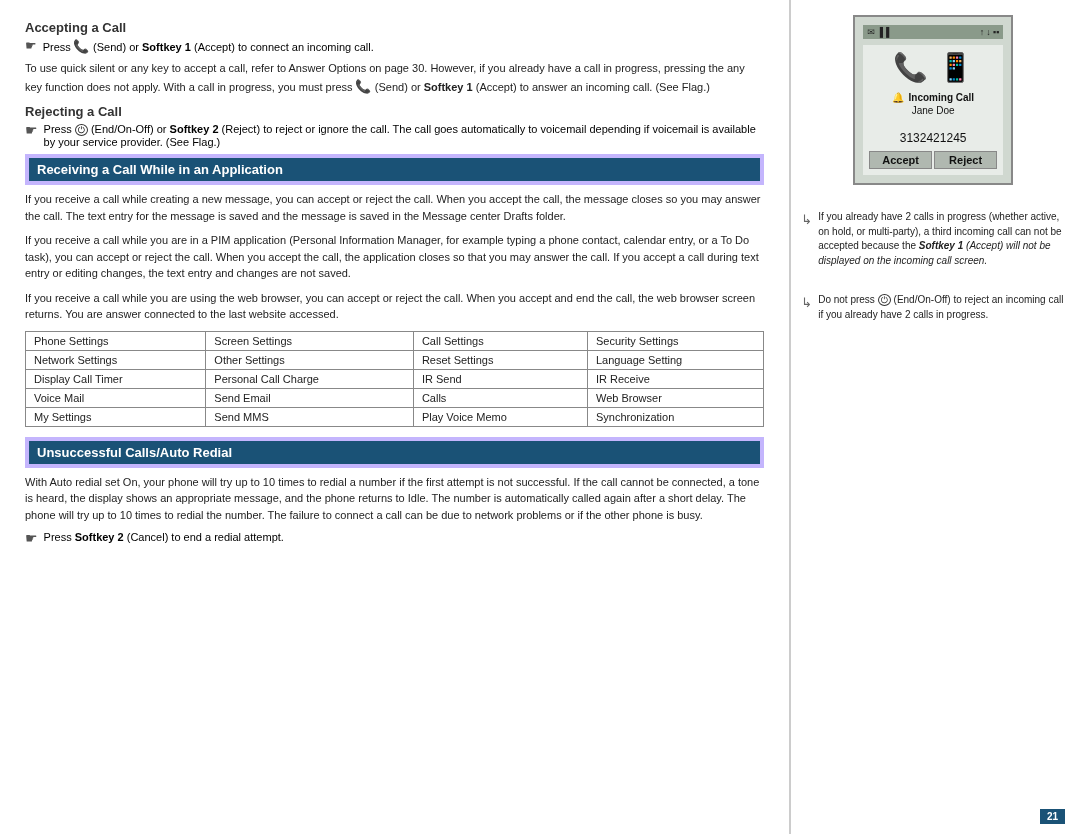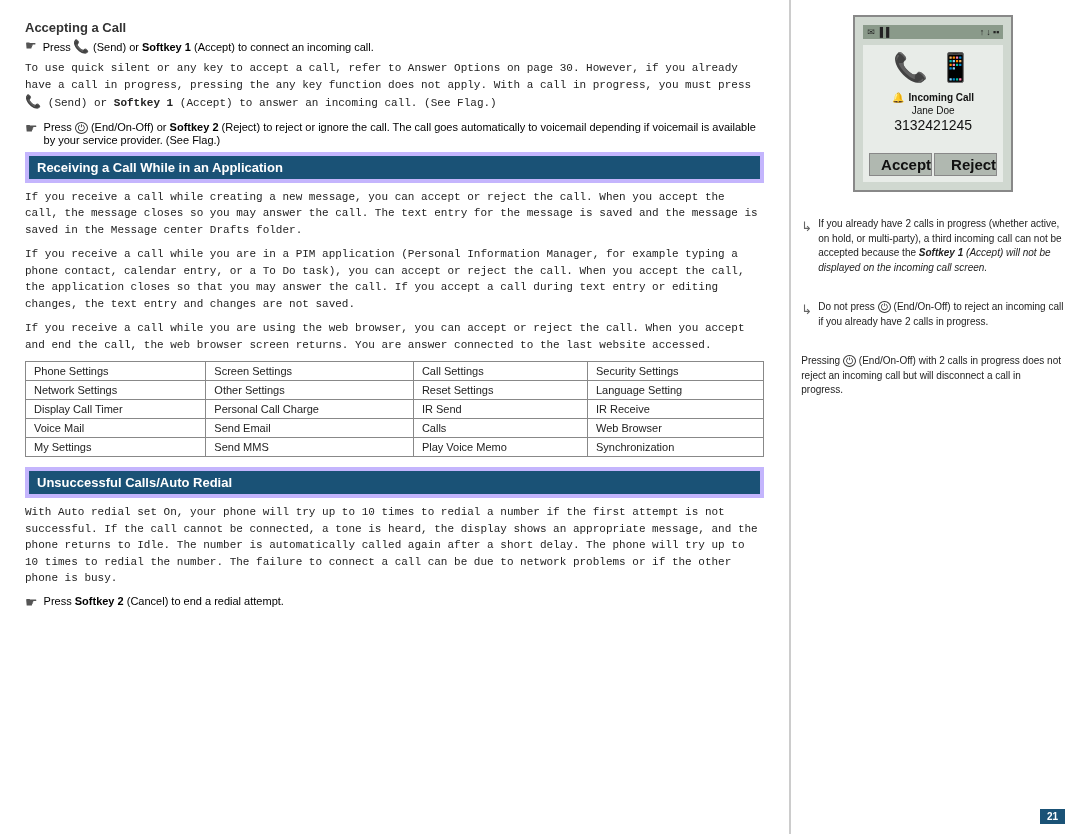--- a/index.html
+++ b/index.html
@@ -58,21 +58,20 @@
       color: #555;
       flex-shrink: 0;
       margin-top: -1px;
     }
 
     p {
       font-size: 11px;
       line-height: 1.5;
       color: #222;
       margin-bottom: 8px;
-      font-family: Liberation Mono, monospace;
     }
 
     .bold { font-weight: bold; }
     .italic { font-style: italic; }
     .underline { text-decoration: underline; }
 
     
     .phone-screen {
       border: 2px solid #888;
       background: #d0d8d0;
@@ -132,42 +131,42 @@
       gap: 4px;
       font-size: 10px;
       font-weight: bold;
       color: #111;
       margin-bottom: 2px;
     }
 
     .incoming-call-name {
       font-size: 10px;
       color: #111;
-      margin-bottom: 1px;
+      margin-bottom: 15px;
     }
 
     .incoming-call-number {
-      font-size: 14px;
+      font-size: 12px;
       color: #111;
-      margin-bottom: 20px;
+      margin-bottom: 6px;
     }
 
     .phone-buttons {
       display: flex;
       width: 100%;
       gap: 2px;
     }
 
     .phone-btn {
       flex: 1;
       background: #b0b8b0;
       border: 1px solid #888;
-      text-align: right;
+      text-align: center;
       padding: 2px 0;
-      font-size: 15px;
+      font-size: 11px;
       font-weight: bold;
       color: #111;
       cursor: pointer;
     }
 
     
     .feature-table {
       width: 100%;
       border-collapse: collapse;
       margin-bottom: 10px;
@@ -233,20 +232,21 @@
       <span>
         Press <span class="send-icon">📞</span> (Send) or <span class="bold">Softkey 1</span> (Accept) to connect an incoming call.
       </span>
     </div>
     <p>
       To use quick silent or any key to accept a call, refer to Answer Options on page 30. However, if you already have  a call in progress, pressing the any key function does not apply. With a call in progress, you must press <span style="font-size:13px">📞</span> (Send) or <span class="bold">Softkey 1</span> (Accept) to answer an incoming call. (See Flag.)
     </p>
   </div>
 
   <div>
+    <div class="section-heading">Rejecting a Call</div>
     <div class="bullet-point">
       <span class="bullet-icon">☛</span>
       <span>
         Press <span style="border:1px solid #333;border-radius:50%;font-size:9px;padding:0 2px;">⏻</span> (End/On-Off) or <span class="bold">Softkey 2</span> (Reject) to reject or ignore the call. The call goes automatically to voicemail depending if voicemail is available by your service provider. (See Flag.)
       </span>
     </div>
   </div>
 
   <div>
     <div class="section-heading-blue">Receiving a Call While in an Application</div>
@@ -347,22 +347,17 @@
     </span>
   </div>
 
   <div class="sidebar-note">
     <span class="note-icon">↳</span>
     <span>
       Do not press <span style="border:1px solid #333;border-radius:50%;font-size:9px;padding:0 2px;">⏻</span> (End/On-Off) to reject an incoming call if you already have 2 calls in progress.
     </span>
   </div>
 
-  <div class="sidebar-note">
-    <span>
-      Pressing <span style="border:1px solid #333;border-radius:50%;font-size:9px;padding:0 2px;">⏻</span> (End/On-Off) with 2 calls in progress does not reject an incoming call but will disconnect a call in progress.
-    </span>
-  </div>
 
   <div style="margin-top:auto;text-align:right;">
     <span class="page-number">21</span>
   </div>
 </div>
 
 </body></html>

